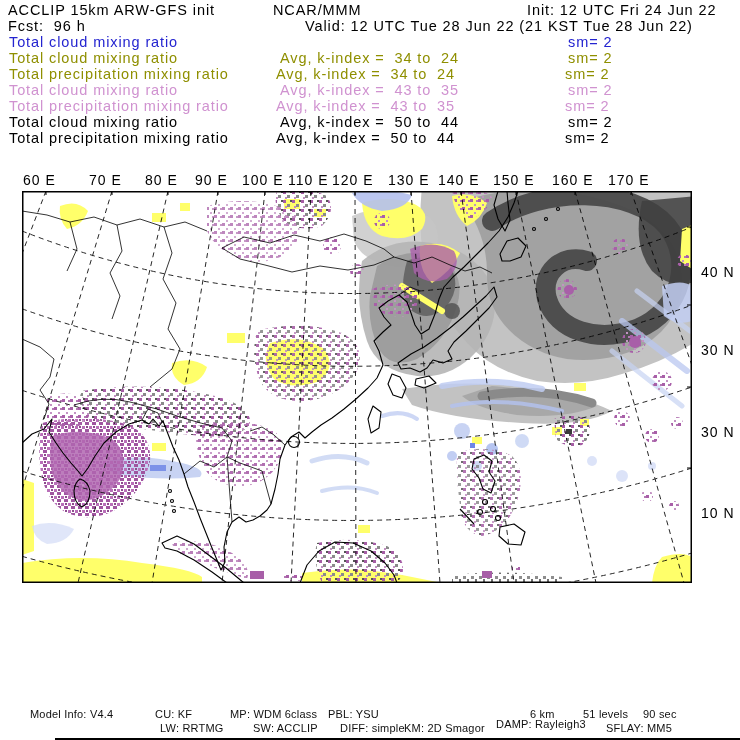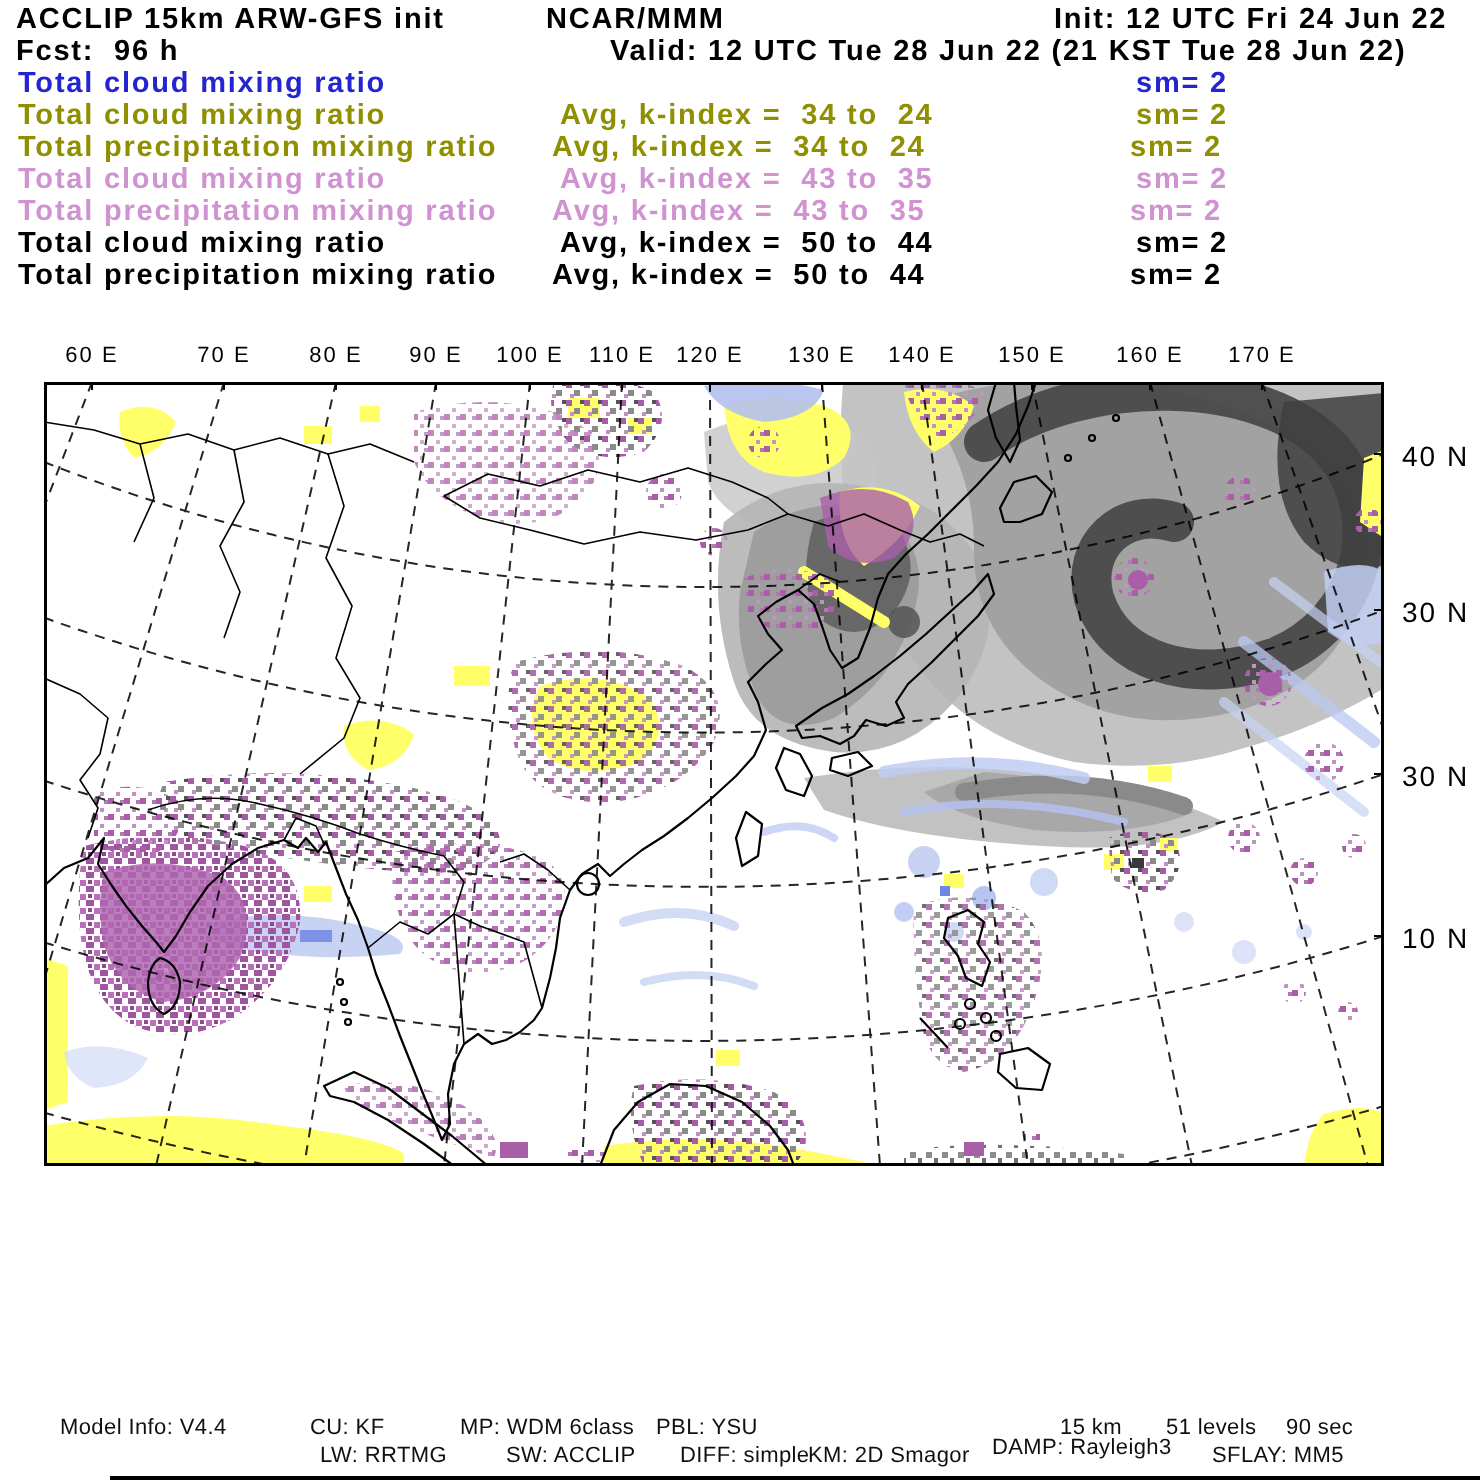--- a/index.html
+++ b/index.html
@@ -1,22 +1,22 @@
 <!DOCTYPE html>
 <html><head>
 <meta charset="utf-8">
 <style>
   html,body{margin:0;padding:0;background:#fff;}
   #screen{position:relative;width:740px;height:740px;background:#ffffff;
           font-family:"Liberation Sans",sans-serif;color:#000;overflow:hidden;}
-  .txt{position:absolute;white-space:pre;font-size:14.5px;letter-spacing:.9px;line-height:15px;font-weight:bold;}
+  .txt{position:absolute;white-space:pre;font-size:14.5px;letter-spacing:.9px;line-height:15px;}
   .ftxt{position:absolute;white-space:pre;font-size:11px;letter-spacing:.2px;color:#101010;}
   .tblue{color:#2424d0}.tolive{color:#8f8f00}.torchid{color:#d092d0}.tblack{color:#000}
-  .xt{position:absolute;top:172px;width:46px;text-align:center;font-size:11px;letter-spacing:1px;white-space:pre;}
-  .yt{position:absolute;left:701px;width:40px;font-size:14px;letter-spacing:1px;white-space:pre;}
+  .xt{position:absolute;top:172px;width:46px;font-size:14px;letter-spacing:1px;white-space:pre;}
+  .yt{position:absolute;left:701px;width:40px;font-size:14px;letter-spacing:1px;white-space:pre;margin-top:44px;}
   #mapwrap{position:absolute;left:22px;top:191px;width:670px;height:392px;}
   #btmbar{position:absolute;left:55px;top:738px;width:685px;height:2px;background:#000;}
 </style>
 </head>
 <body>
 <div id="screen">
 
 <span class="txt" style="left:8px;top:3px">ACCLIP 15km ARW-GFS init</span>
 <span class="txt" style="left:273px;top:3px">NCAR/MMM</span>
 <span class="txt" style="left:527px;top:3px">Init: 12 UTC Fri 24 Jun 22</span>
@@ -277,21 +277,21 @@
     <path d="M670,36 l-5,0 M670,114 l-5,0 M670,196 l-5,0 M670,277 l-5,0"></path>
   </g>
 </svg>
 </div>
 
 <span class="ftxt" style="left:30px;top:708px">Model Info: V4.4</span>
 <span class="ftxt" style="left:155px;top:708px">CU: KF</span>
 <span class="ftxt" style="left:230px;top:708px">MP: WDM 6class</span>
 <span class="ftxt" style="left:328px;top:708px">PBL: YSU</span>
 <span class="ftxt" style="left:428px;top:739px">SF: Noah LSM</span>
-<span class="ftxt" style="left:530px;top:708px">15 km</span>
+<span class="ftxt" style="left:530px;top:708px">6 km</span>
 <span class="ftxt" style="left:583px;top:708px">51 levels</span>
 <span class="ftxt" style="left:643px;top:708px">90 sec</span>
 <span class="ftxt" style="left:160px;top:722px">LW: RRTMG</span>
 <span class="ftxt" style="left:253px;top:722px">SW: ACCLIP</span>
 <span class="ftxt" style="left:340px;top:722px">DIFF: simple</span>
 <span class="ftxt" style="left:404px;top:722px">KM: 2D Smagor</span>
 <span class="ftxt" style="left:496px;top:718px">DAMP: Rayleigh3</span>
 <span class="ftxt" style="left:606px;top:722px">SFLAY: MM5</span>
 
 <div id="btmbar"></div>

